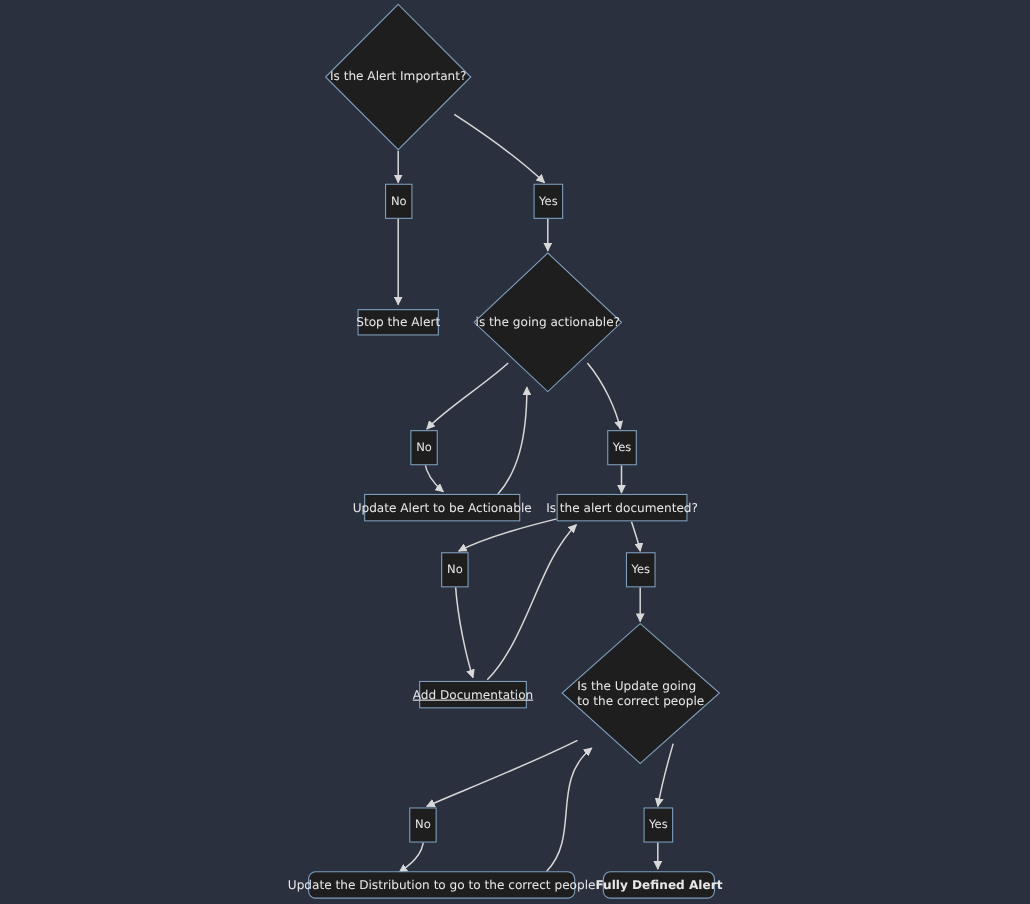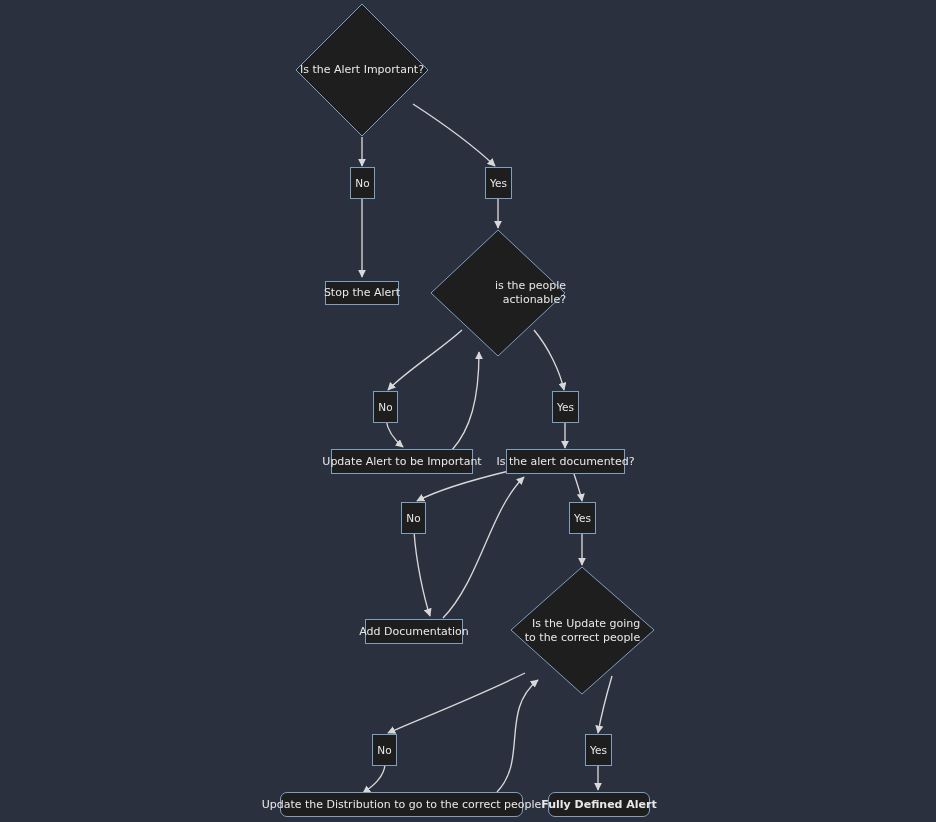--- a/index.html
+++ b/index.html
@@ -53,21 +53,21 @@
   }
   .diamond-label {
     position: absolute;
     left: 0;
     top: 0;
     width: 100%;
     height: 100%;
     display: flex;
     align-items: center;
     justify-content: center;
-    text-align: right;
+    text-align: left;
     color: #e8e8e8;
     font-size: 11px;
     line-height: 1.25;
     white-space: pre-line;
     pointer-events: none;
   }
 </style>
 </head>
 <body>
 
@@ -137,48 +137,48 @@
   </div>
 
   <div class="node rect" style="left:325px; top:281px; width:74px; height:24px;">
     <span>Stop the Alert</span>
   </div>
 
   <div class="diamond-wrap" style="left:430px; top:229px; width:136px; height:128px;">
     <svg width="136" height="128" viewBox="0 0 136 128">
       <polygon points="68,1 135,64 68,127 1,64" fill="#1e1e1e" stroke="#7d9fc0" stroke-width="1"></polygon>
     </svg>
-    <div class="diamond-label">is the people actionable?</div>
+    <div class="diamond-label">is the going actionable?</div>
   </div>
 
   <div class="node rect small" style="left:373px; top:391px; width:25px; height:28px;">
     <span>No</span>
   </div>
 
   <div class="node rect small" style="left:552px; top:391px; width:27px; height:28px;">
     <span>Yes</span>
   </div>
 
   <div class="node rect" style="left:331px; top:449px; width:142px; height:25px;">
-    <span>Update Alert to be Important</span>
+    <span>Update Alert to be Actionable</span>
   </div>
 
   <div class="node rect" style="left:506px; top:449px; width:119px; height:25px;">
     <span>Is the alert documented?</span>
   </div>
 
   <div class="node rect small" style="left:401px; top:502px; width:25px; height:28px;">
     <span>No</span>
   </div>
 
   <div class="node rect small" style="left:569px; top:502px; width:27px; height:28px;">
     <span>Yes</span>
   </div>
 
-  <div class="node rect" style="left:365px; top:619px; width:98px; height:25px;">
+  <div class="node rect" style="left:381px; top:619px; width:98px; height:25px;text-decoration:underline;">
     <span>Add Documentation</span>
   </div>
 
   <div class="diamond-wrap" style="left:510px; top:566px; width:145px; height:129px;">
     <svg width="145" height="129" viewBox="0 0 145 129">
       <polygon points="72,1 144,64 72,128 1,64" fill="#1e1e1e" stroke="#7d9fc0" stroke-width="1"></polygon>
     </svg>
     <div class="diamond-label">Is the Update going
 to the correct people</div>
   </div>

